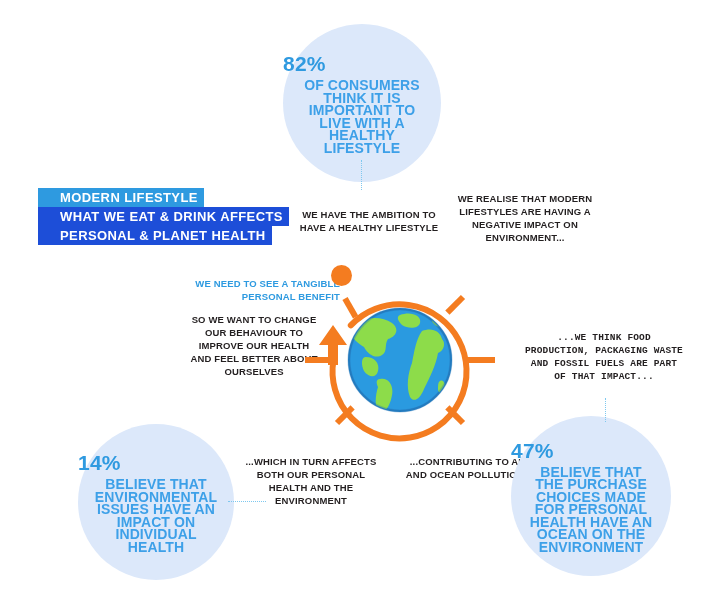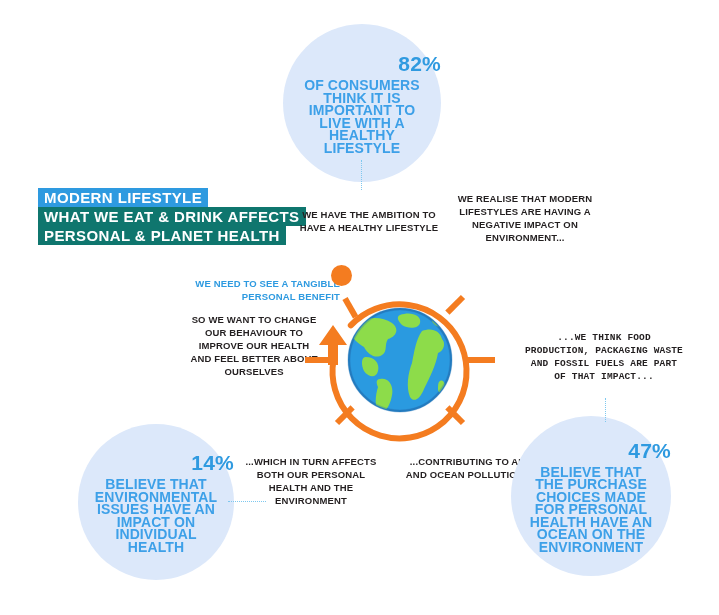--- a/index.html
+++ b/index.html
@@ -15,21 +15,21 @@
   }
   .stage { position: absolute; inset: 0; }
 
   
   .bubble {
     position: absolute;
     border-radius: 50%;
     background: #dce8fa;
     display: flex;
     flex-direction: column;
-    align-items: flex-end;
+    align-items: flex-start;
     justify-content: center;
     text-align: center;
     color: #3da0e8;
   }
   .bubble .pct {
     font-size: 21px;
     font-weight: bold;
     color: #2f9ae0;
     letter-spacing: .2px;
     margin-bottom: 3px;
@@ -60,32 +60,32 @@
   #connector-top { left: 361px; top: 160px; height: 30px; }
   #connector-right { left: 605px; top: 398px; height: 24px; }
   #connector-left { left: 228px; top: 501px; width: 38px; }
 
   
   #legend {
     position: absolute;
     left: 38px; top: 188px;
   }
   .legend-line {
-    font-size: 15px;
+    font-size: 13px;
     font-weight: bold;
     color: #ffffff;
     letter-spacing: .4px;
-    padding: 3px 6px 3px 6px;
+    padding: 3px 6px 3px 22px;
     display: inline-block;
     white-space: nowrap;
     line-height: 13px;
     text-align: center;
   }
   .legend-blue { background: #2e9ae0; }
-  .legend-orange { background: #0f766e; }
+  .legend-orange { background: #1d4ed8; }
   .legend-row { display: block; }
 
   
   .cyc {
     position: absolute;
     font-size: 9.5px;
     font-weight: bold;
     line-height: 13px;
     color: #231f20;
     letter-spacing: .15px;

